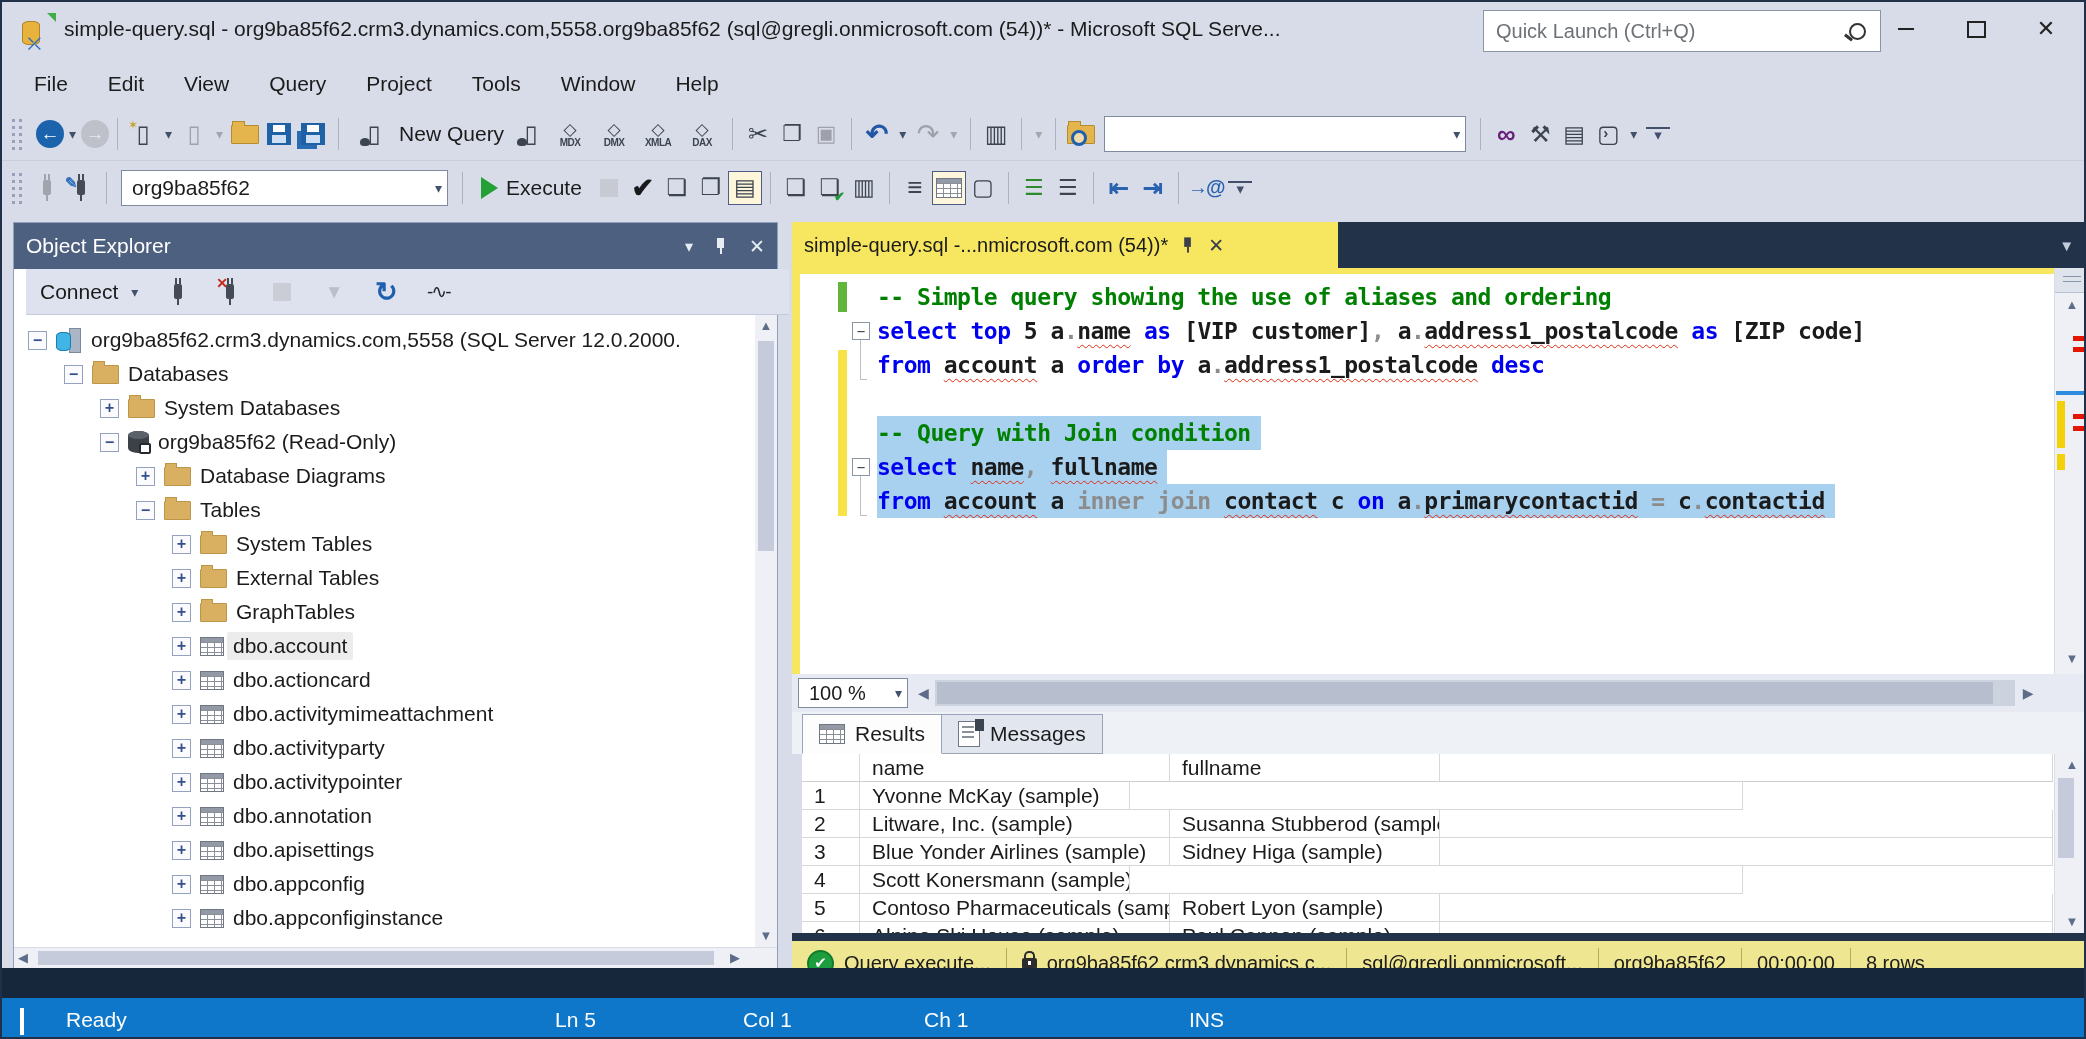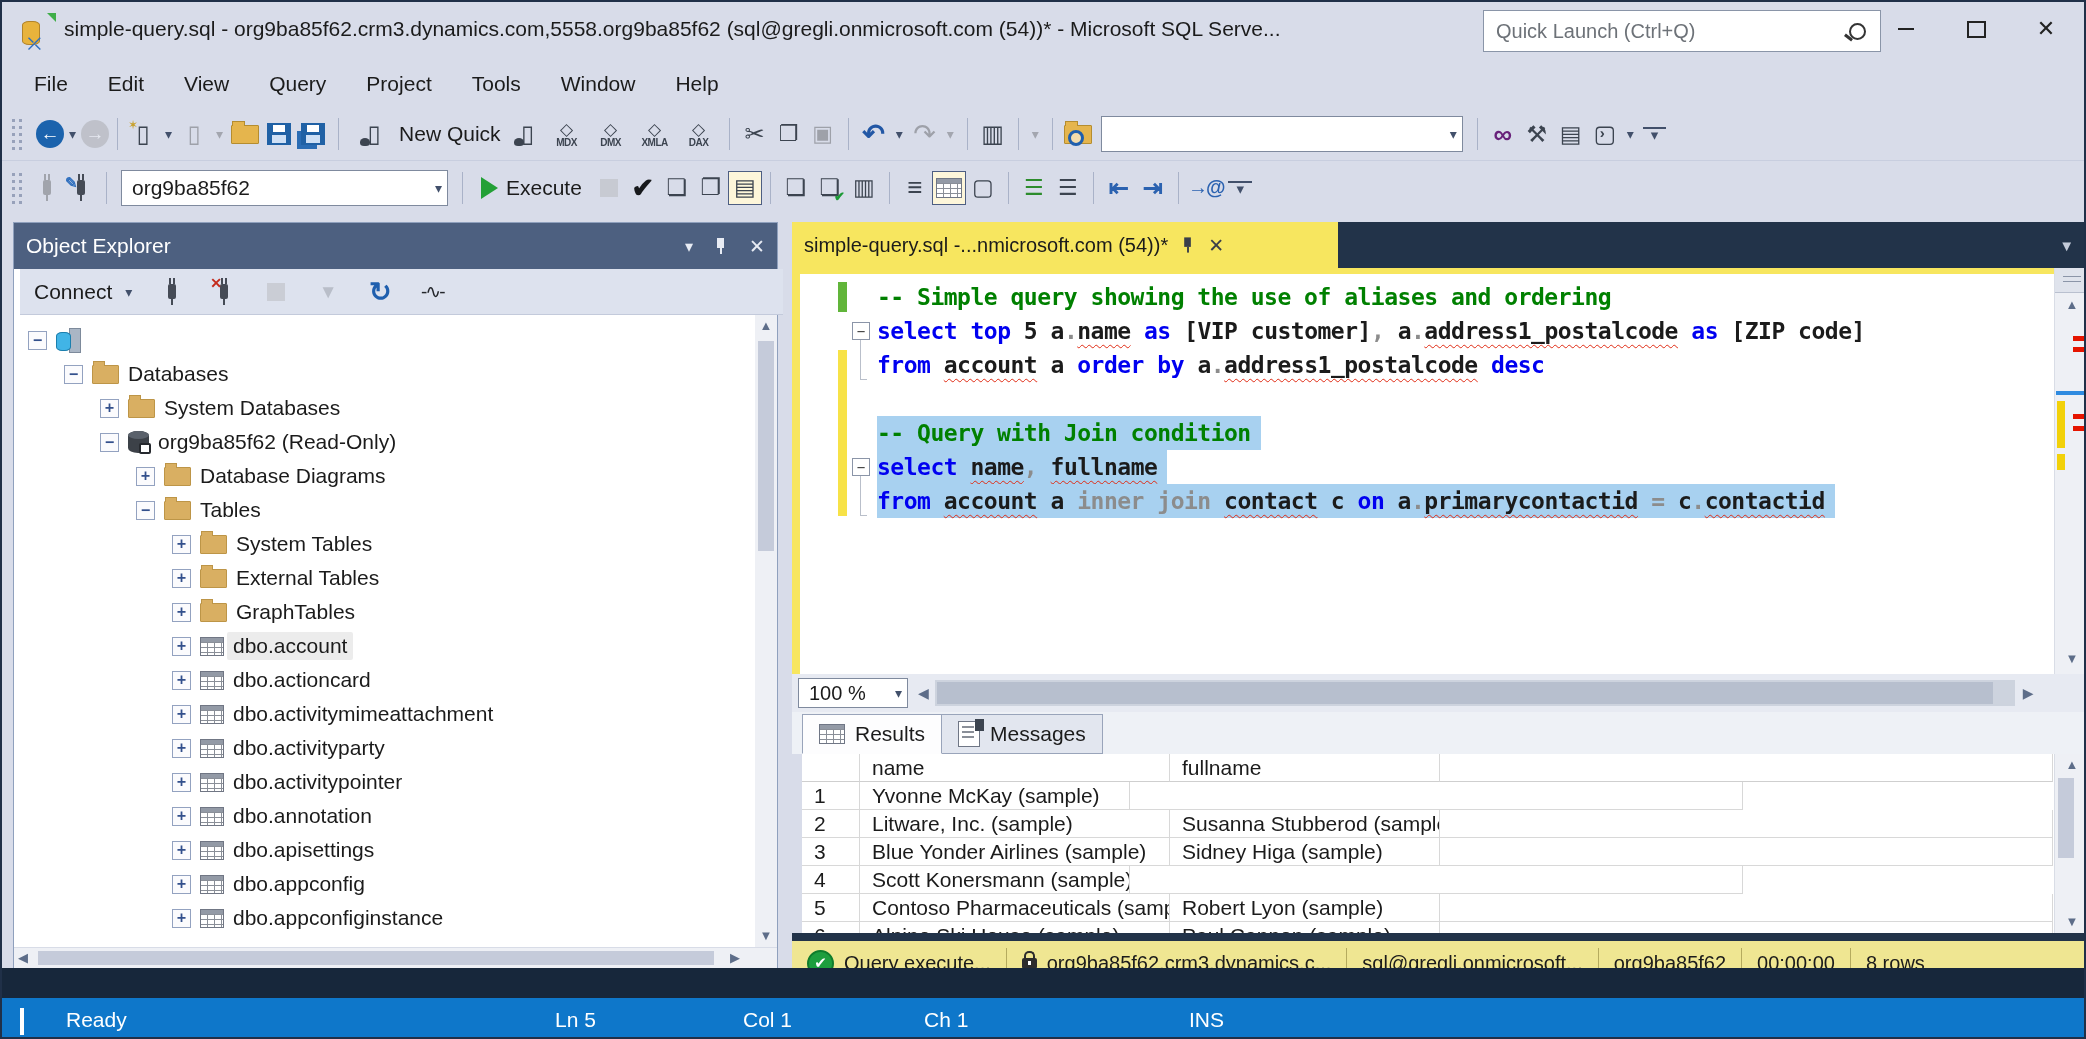--- a/index.html
+++ b/index.html
@@ -97,21 +97,21 @@
   .ic-pulse::before{content:"-∿-";font-size:19px;letter-spacing:-2px;color:#23262b;}
   .playtri{width:0;height:0;border-left:17px solid #23a036;border-top:11px solid transparent;border-bottom:11px solid transparent;align-self:center;}
   
   #oe{left:11px;top:220px;width:765px;height:746px;background:#fff;border:1px solid #8fa0bd;box-sizing:border-box;}
   #oehdr{left:0;top:0;width:100%;height:46px;background:#4d6080;color:#fff;display:flex;align-items:center;box-sizing:border-box;padding:0 12px;}
   #oehdr .t{font-size:21px;flex:1;}
   #oehdr .hic{margin-left:22px;font-size:16px;color:#e8ecf4;}
   .pin{position:relative;width:12px;height:18px;display:inline-block;}
   .pin::before{content:"";position:absolute;top:1px;left:2px;width:7px;height:10px;background:currentColor;}
   .pin::after{content:"";position:absolute;top:11px;left:5px;width:2px;height:6px;background:currentColor;}
-  #oetools{left:6px;top:46px;width:100%;height:46px;background:#dde2ee;border-bottom:1px solid #c3cadb;display:flex;align-items:center;gap:18px;padding-left:14px;box-sizing:border-box;}
+  #oetools{left:12px;top:46px;width:100%;height:46px;background:#dde2ee;border-bottom:1px solid #c3cadb;display:flex;align-items:center;gap:18px;padding-left:14px;box-sizing:border-box;}
   #oetools .connect{font-size:21px;display:flex;align-items:center;gap:8px;}
   #oetree{left:0;top:92px;width:763px;height:632px;background:#fff;overflow:hidden;}
   .trow{position:absolute;height:34px;display:flex;align-items:center;gap:9px;white-space:nowrap;}
   .texp{width:19px;height:19px;border:1px solid #93a2c0;background:#fbfbfd;color:#33508c;font:600 15px/17px "DejaVu Sans Mono",monospace;text-align:center;box-sizing:border-box;flex:none;}
   .tlabel{font-size:21px;}
   .trow.selrow .tlabel{background:#ececec;padding:2px 6px;margin-left:-6px;border-radius:2px;}
   .tfolder{width:25px;height:17px;background:#d9af62;border:1px solid #bd9547;border-radius:1px;position:relative;flex:none;}
   .tfolder::before{content:"";position:absolute;left:0;top:-5px;width:10px;height:4px;background:#d9af62;border:1px solid #bd9547;border-bottom:none;}
   .tserver{width:26px;height:24px;position:relative;flex:none;}
   .tserver::before{content:"";position:absolute;right:1px;top:0;width:10px;height:23px;background:#aab6c5;border:1px solid #7d8a9b;}
@@ -245,21 +245,21 @@
       </span>
       <span class="ic ic-save">
         <span class="flop"></span>
       </span>
       <span class="ic ic-saveall">
         <span class="flop"></span>
       </span>
       <span class="tsep"></span>
       <span class="tbtn">
         <span class="ic ic-newquery"></span>
-        <span>New Quick</span>
+        <span>New Query</span>
       </span>
       <span class="ic ic-newquery"></span>
       <span class="cube">
         <span class="cd">◇</span>
         <span class="cl">MDX</span>
       </span>
       <span class="cube">
         <span class="cd">◇</span>
         <span class="cl">DMX</span>
       </span>
@@ -366,20 +366,21 @@
         </span>
       <span class="ic ic-stop dis"></span>
       <span class="ic ic-filter"></span>
       <span class="ic ic-refresh"></span>
       <span class="ic ic-pulse"></span>
     </div>
     <div class="abs" id="oetree">
         <div class="trow" style="top: 8px; left: 14px;">
           <span class="texp">−</span>
           <span class="tserver"></span>
+          <span class="tlabel">org9ba85f62.crm3.dynamics.com,5558 (SQL Server 12.0.2000.</span>
         </div>
         <div class="trow" style="top: 42px; left: 50px;">
           <span class="texp">−</span>
           <span class="tfolder"></span>
           <span class="tlabel">Databases</span>
         </div>
         <div class="trow" style="top: 76px; left: 86px;">
           <span class="texp">+</span>
           <span class="tfolder"></span>
           <span class="tlabel">System Databases</span>

